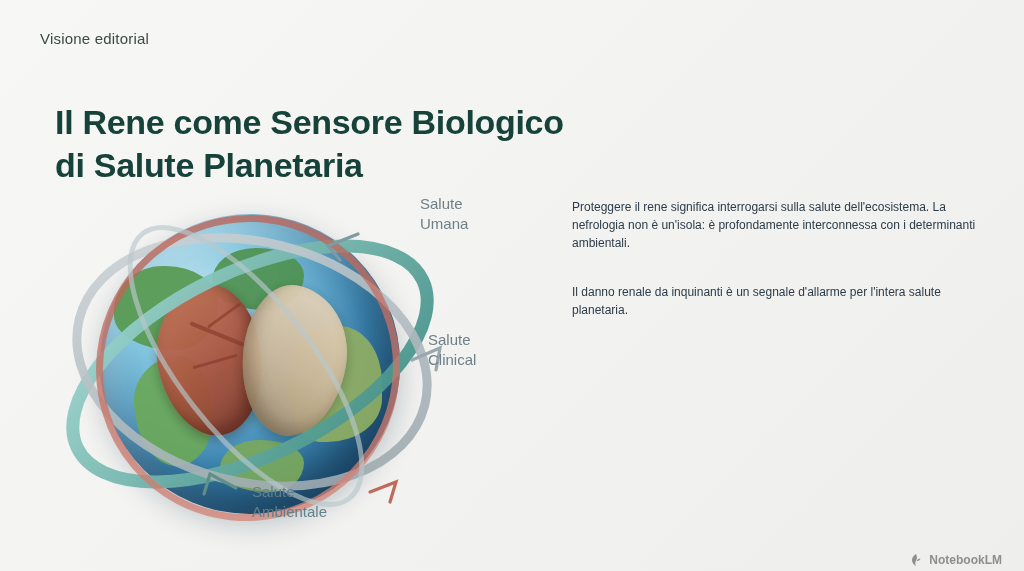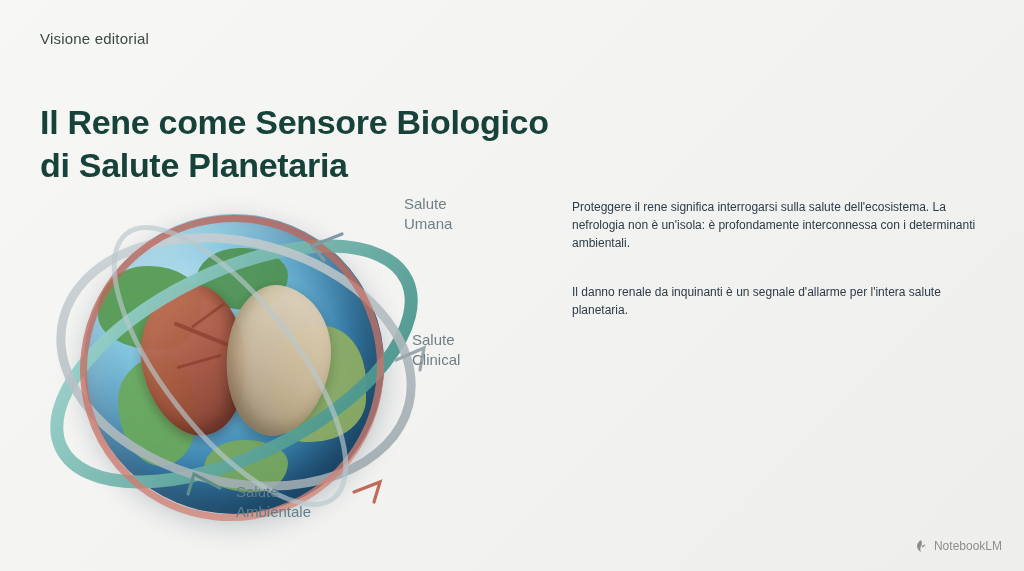--- a/index.html
+++ b/index.html
@@ -34,26 +34,27 @@
     top: 78px;
     font-size: 34px;
     line-height: 1.28;
     font-weight: bold;
     color: #16423a;
     letter-spacing: -0.3px;
     max-width: 620px;
   }
   .title .line {
     display: block;
+    margin-left: 15px;
   }
 
   
   .figure {
     position: absolute;
-    left: 24px;
+    left: 40px;
     top: 182px;
     width: 500px;
     height: 360px;
     text-decoration: underline;
   }
   .globe-wrap {
     position: absolute;
     left: 60px;
     top: 32px;
     width: 300px;
@@ -150,26 +151,27 @@
     line-height: 1.52;
     color: #2c3c48;
     margin-bottom: 30px;
   }
   .body-para:last-child { margin-bottom: 10px; }
 
   
   .brand {
     position: absolute;
     right: 22px;
-    bottom: 18px;
+    bottom: 4px;
     display: flex;
     align-items: center;
     gap: 6px;
     color: #8b8f8d;
     font-size: 12px;
+    font-weight: bold;
   }
   .brand svg { display: block; }
 </style>
 </head>
 <body>
 
 <div class="slide">
 
   <div class="eyebrow">Visione editorial</div>
 

